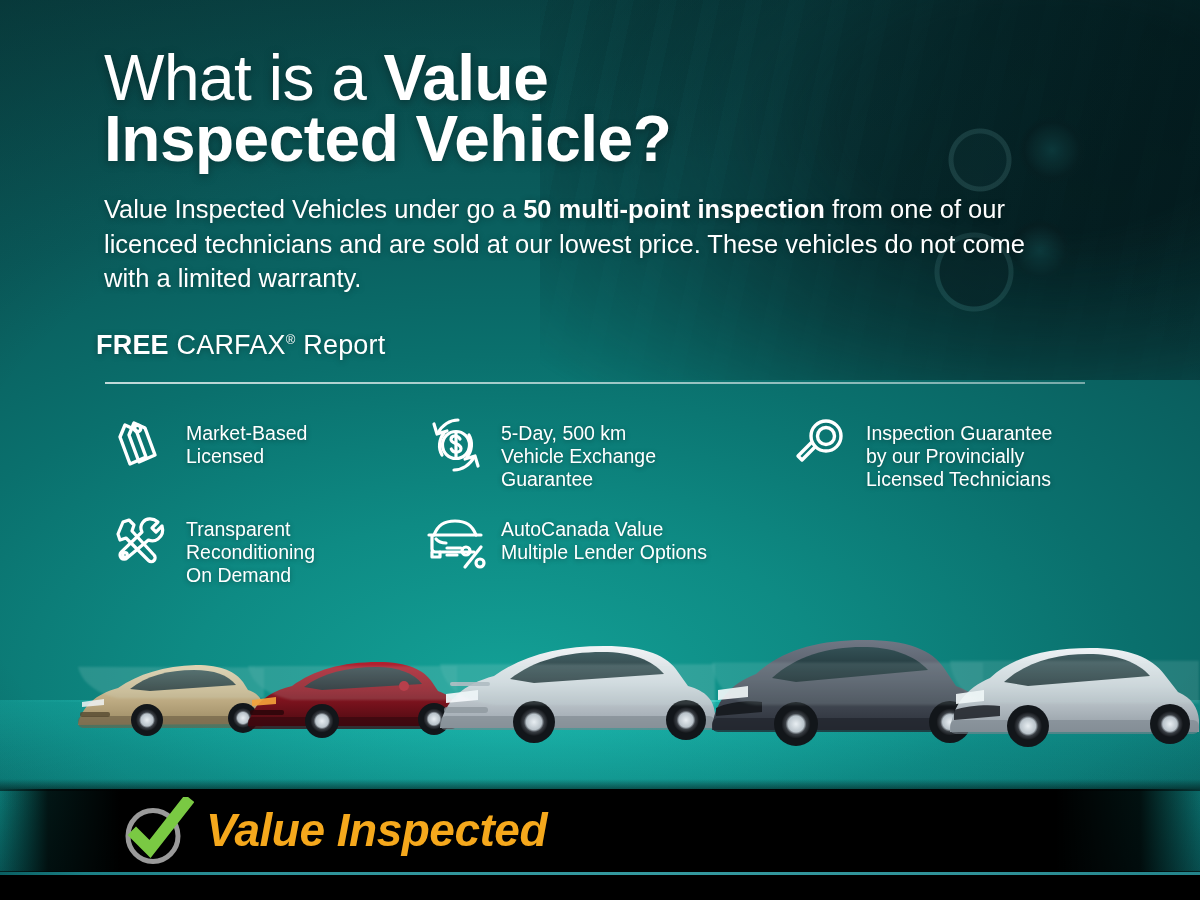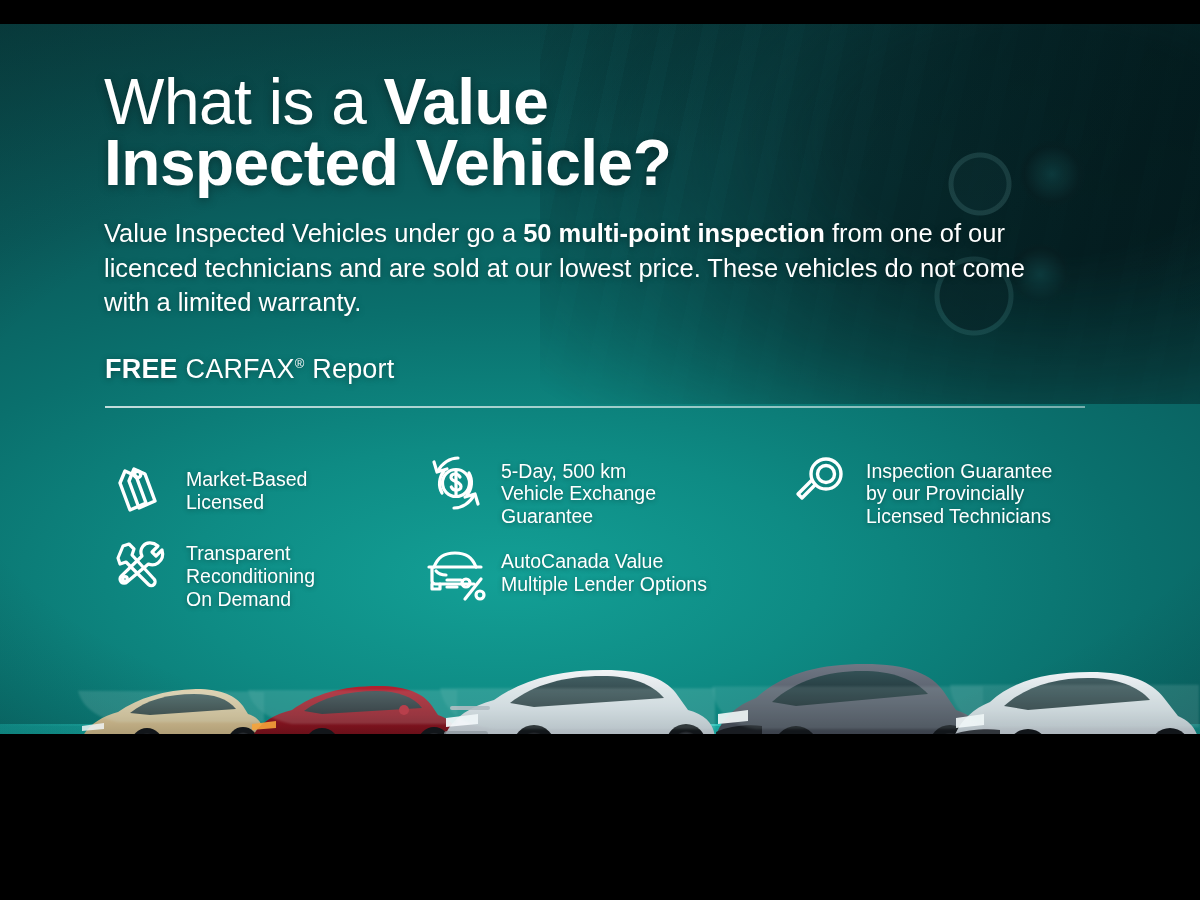--- a/index.html
+++ b/index.html
@@ -9,24 +9,23 @@
     width: 1200px;
     height: 900px;
     overflow: hidden;
     background: #000;
     font-family: "Liberation Sans", sans-serif;
   }
 
   #poster {
     position: relative;
     width: 1200px;
-    height: 710px;
+    height: 875px;
     overflow: hidden;
     background: #7f1d1d;
-    margin-top: 24px;
   }
 
   
   .bg-base {
     position: absolute; inset: 0;
     background:
       radial-gradient(120% 85% at 42% 78%, #13a096 0%, #0e8b84 22%, #0a706d 44%, #0a5b5b 66%, #0b4748 100%);
   }
   .bg-vignette {
     position: absolute; inset: 0;
@@ -91,39 +90,39 @@
     width: 930px;
     color: #fff;
     font-size: 25.5px;
     line-height: 1.36;
     font-weight: 400;
     text-shadow: 0 1px 6px rgba(0,0,0,.35);
   }
   .body-copy b { font-weight: 700; }
 
   .carfax {
-    position: absolute; left: 105px; top: 330px;
+    position: absolute; left: 96px; top: 330px;
     color: #fff;
     font-size: 27px;
     font-weight: 400;
     letter-spacing: .2px;
     text-shadow: 0 1px 6px rgba(0,0,0,.35);
   }
   .carfax b { font-weight: 700; }
   .carfax sup { font-size: 13px; vertical-align: super; }
 
   .divider {
     position: absolute; left: 105px; top: 382px;
     width: 980px; height: 2px;
     background: linear-gradient(90deg, rgba(255,255,255,.75), rgba(255,255,255,.55) 70%, rgba(255,255,255,.45));
   }
 
   
   .features { position: absolute; left: 104px; top: 408px; width: 1010px; }
-  .feat-row { display: flex; align-items: flex-end; }
+  .feat-row { display: flex; }
   .feat-row.row1 { height: 96px; }
   .feat {
     display: flex; align-items: flex-start;
     color: #fff;
   }
   .feat.col1 { width: 315px; }
   .feat.col2 { width: 365px; }
   .feat.col3 { width: 330px; }
 
   .feat-icon {

